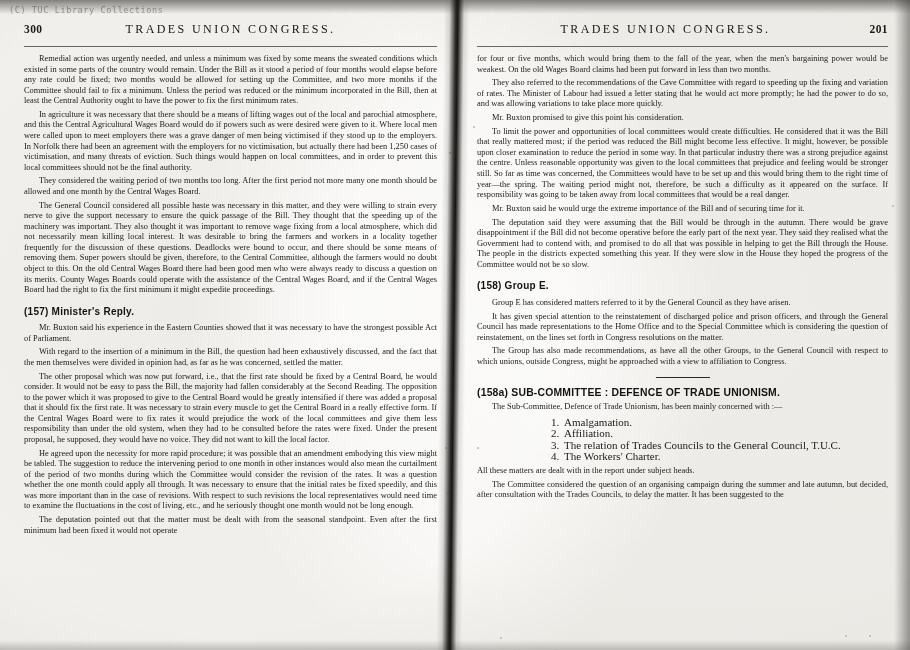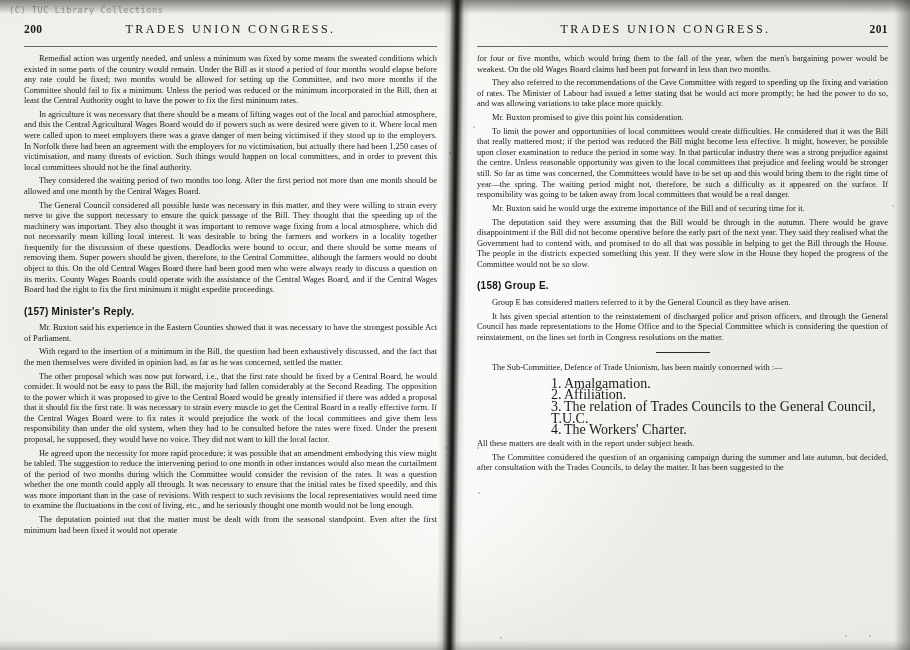--- a/index.html
+++ b/index.html
@@ -172,21 +172,21 @@
     height: 0;
     border-top: 1.4px solid #2a2926;
     margin: 9px auto 10px auto;
   }
 
   
   ol.items {
     margin: 4px 0 3px 0;
     padding: 0 0 0 74px;
     list-style: none;
-    font-size: 14px;
+    font-size: 11px;
     line-height: 11.6px;
     color: #1b1a18;
   }
   ol.items li { text-align: left; }
   ol.items li .num { display: inline-block; width: 13px; }
 
   
   .fleck {
     position: absolute;
     background: #b9b7b2;
@@ -198,30 +198,30 @@
 </head>
 <body>
 
 <div id="scan">
 
   <div id="paper-tone"></div>
 
   <div class="page" id="page-left">
 
     <div class="running-head">
-      <div class="folio">200</div>
+      <div class="folio">300</div>
       <div class="head-title">TRADES UNION CONGRESS.</div>
       <div class="folio" style="visibility:hidden"></div>
     </div>
     <div class="head-rule"></div>
 
     <div class="col">
       <p>Remedial action was urgently needed, and unless a minimum was fixed by some means the sweated conditions which existed in some parts of the country would remain. Under the Bill as it stood a period of four months would elapse before any rate could be fixed; two months would be allowed for setting up the Committee, and two more months if the Committee should fail to fix a minimum. Unless the period was reduced or the minimum incorporated in the Bill, then at least the Central Authority ought to have the power to fix the first minimum rates.</p>
       <p>In agriculture it was necessary that there should be a means of lifting wages out of the local and parochial atmosphere, and this the Central Agricultural Wages Board would do if powers such as were desired were given to it. Where local men were called upon to meet employers there was a grave danger of men being victimised if they stood up to the employers. In Norfolk there had been an agreement with the employers for no victimisation, but actually there had been 1,250 cases of victimisation, and many threats of eviction. Such things would happen on local committees, and in order to prevent this local committees should not be the final authority.</p>
-      <p>They considered the waiting period of two months too long. After the first period not more than one month should be allowed and one month by the Central Wages Board.</p>
+      <p>They considered the waiting period of two months too long. After the first period not more many one month should be allowed and one month by the Central Wages Board.</p>
       <p>The General Council considered all possible haste was necessary in this matter, and they were willing to strain every nerve to give the support necessary to ensure the quick passage of the Bill. They thought that the speeding up of the machinery was important. They also thought it was important to remove wage fixing from a local atmosphere, which did not necessarily mean killing local interest. It was desirable to bring the farmers and workers in a locality together frequently for the discussion of these questions. Deadlocks were bound to occur, and there should be some means of removing them. Super powers should be given, therefore, to the Central Committee, although the farmers would no doubt object to this. On the old Central Wages Board there had been good men who were always ready to discuss a question on its merits. County Wages Boards could operate with the assistance of the Central Wages Board, and if the Central Wages Board had the right to fix the first minimum it might expedite proceedings.</p>
 
       <h2 class="sec">(157) Minister's Reply.</h2>
 
       <p>Mr. Buxton said his experience in the Eastern Counties showed that it was necessary to have the strongest possible Act of Parliament.</p>
       <p>With regard to the insertion of a minimum in the Bill, the question had been exhaustively discussed, and the fact that the men themselves were divided in opinion had, as far as he was concerned, settled the matter.</p>
       <p>The other proposal which was now put forward, i.e., that the first rate should be fixed by a Central Board, he would consider. It would not be easy to pass the Bill, the majority had fallen considerably at the Second Reading. The opposition to the power which it was proposed to give to the Central Board would be greatly intensified if there was added a proposal that it should fix the first rate. It was necessary to strain every muscle to get the Central Board in a really effective form. If the Central Wages Board were to fix rates it would prejudice the work of the local committees and give them less responsibility than under the old system, when they had to be consulted before the rates were fixed. Under the present proposal, he supposed, they would have no voice. They did not want to kill the local factor.</p>
       <p>He agreed upon the necessity for more rapid procedure; it was possible that an amendment embodying this view might be tabled. The suggestion to reduce the intervening period to one month in other instances would also mean the curtailment of the period of two months during which the Committee would consider the revision of the rates. It was a question whether the one month could apply all through. It was necessary to ensure that the initial rates be fixed speedily, and this was more important than in the case of revisions. With respect to such revisions the local representatives would need time to examine the fluctuations in the cost of living, etc., and he seriously thought one month would not be long enough.</p>
       <p>The deputation pointed out that the matter must be dealt with from the seasonal standpoint. Even after the first minimum had been fixed it would not operate</p>
     </div>
@@ -240,23 +240,25 @@
       <p>They also referred to the recommendations of the Cave Committee with regard to speeding up the fixing and variation of rates. The Minister of Labour had issued a letter stating that he would act more promptly; he had the power to do so, and was allowing variations to take place more quickly.</p>
       <p>Mr. Buxton promised to give this point his consideration.</p>
       <p>To limit the power and opportunities of local committees would create difficulties. He considered that it was the Bill that really mattered most; if the period was reduced the Bill might become less effective. It might, however, be possible upon closer examination to reduce the period in some way. In that particular industry there was a strong prejudice against the centre. Unless reasonable opportunity was given to the local committees that prejudice and feeling would be stronger still. So far as time was concerned, the Committees would have to be set up and this would bring them to the right time of year—the spring. The waiting period might not, therefore, be such a difficulty as it appeared on the surface. If responsibility was going to be taken away from local committees that would be a real danger.</p>
       <p>Mr. Buxton said he would urge the extreme importance of the Bill and of securing time for it.</p>
       <p>The deputation said they were assuming that the Bill would be through in the autumn. There would be grave disappointment if the Bill did not become operative before the early part of the next year. They said they realised what the Government had to contend with, and promised to do all that was possible in helping to get the Bill through the House. The people in the districts expected something this year. If they were slow in the House they hoped the progress of the Committee would not be so slow.</p>
 
       <h2 class="sec">(158) Group E.</h2>
 
       <p>Group E has considered matters referred to it by the General Council as they have arisen.</p>
       <p>It has given special attention to the reinstatement of discharged police and prison officers, and through the General Council has made representations to the Home Office and to the Special Committee which is considering the question of reinstatement, on the lines set forth in Congress resolutions on the matter.</p>
+      <p>The Group has also made recommendations, as have all the other Groups, to the General Council with respect to which unions, outside Congress, might be approached with a view to affiliation to Congress.</p>
 
       <div class="mini-rule"></div>
 
+      <h2 class="sec big">(158a) SUB-COMMITTEE : DEFENCE OF TRADE UNIONISM.</h2>
 
       <p class="noindent" style="text-indent:15px">The Sub-Committee, Defence of Trade Unionism, has been mainly concerned with :—</p>
 
       <ol class="items">
         <li><span class="num">1.</span><span>Amalgamation.</span></li>
         <li><span class="num">2.</span><span>Affiliation.</span></li>
         <li><span class="num">3.</span><span>The relation of Trades Councils to the General Council, T.U.C.</span></li>
         <li><span class="num">4.</span><span>The Workers' Charter.</span></li>
       </ol>
 

